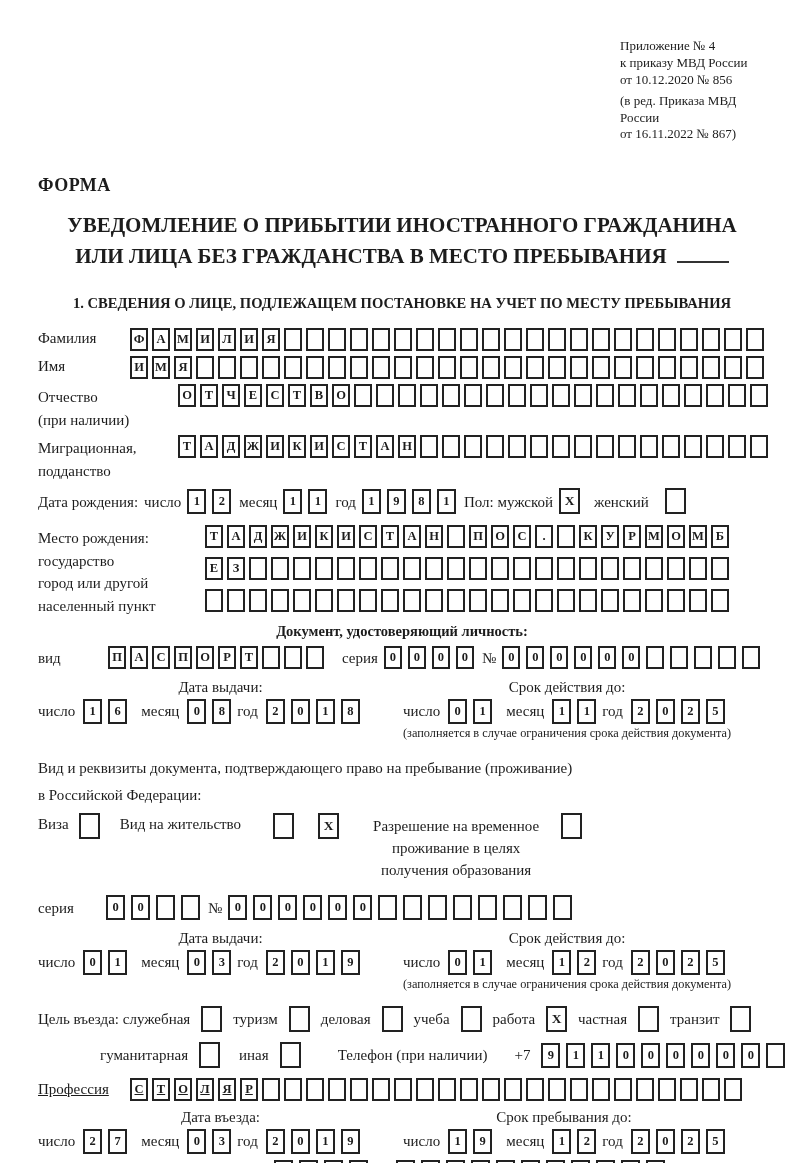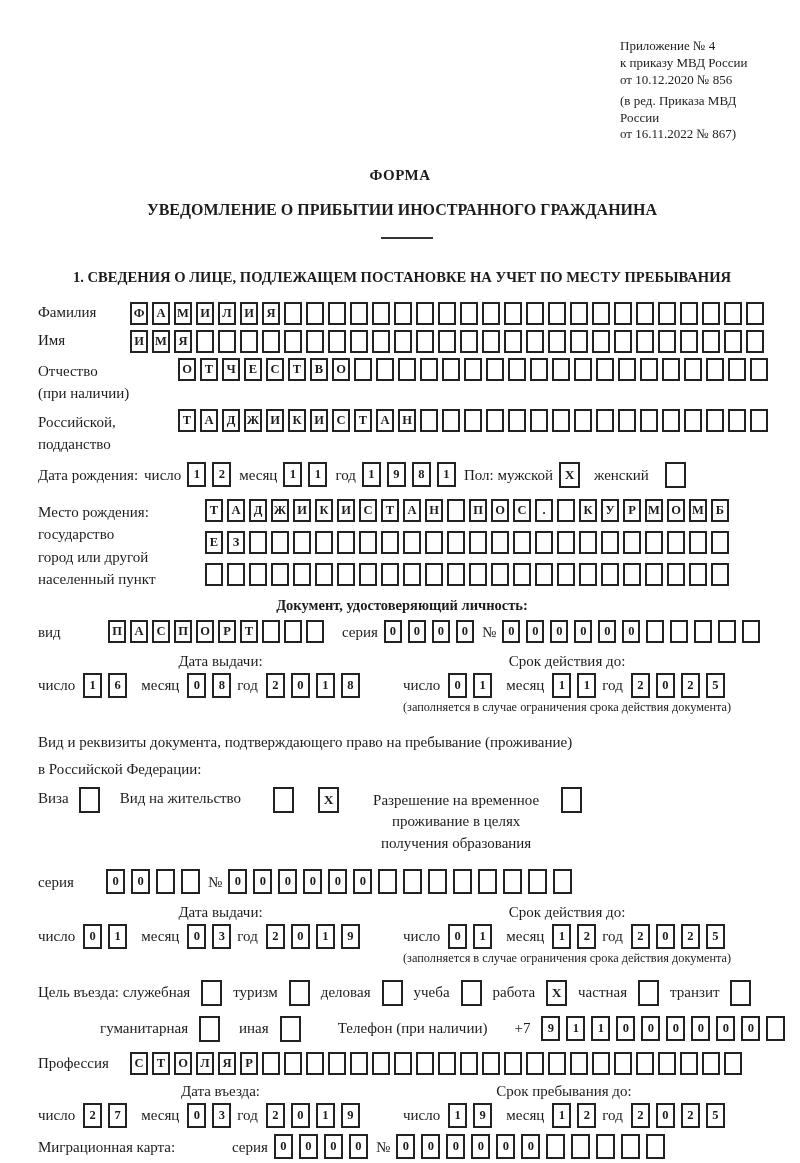--- a/index.html
+++ b/index.html
@@ -4,22 +4,22 @@
 <style>
   html,body{margin:0;padding:0;background:#888;}
   .page{
     width:800px;min-height:1163px;background:#ffffff;color:#1c1c1c;
     font-family:"Liberation Serif","DejaVu Serif",serif;
     font-size:15px;box-sizing:border-box;
     padding:38px 34px 14px 38px;position:relative;margin:0 auto;
   }
   .appendix{margin-left:582px;line-height:1.3;font-size:13px;}
   .appendix .rev{margin-top:4px;}
-  .forma{font-weight:bold;text-align:center;padding-right:4px;margin-top:24px;font-size:15px;letter-spacing:.5px;}
-  .title{font-weight:bold;text-align:center;font-size:16px;margin-top:14px;line-height:1.45;}
+  .forma{font-weight:bold;text-align:left;padding-right:4px;margin-top:32px;font-size:18px;letter-spacing:.5px;}
+  .title{font-weight:bold;text-align:center;font-size:21px;margin-top:14px;line-height:1.45;}
   .uline{display:inline-block;width:52px;border-bottom:2px solid #333;margin-left:10px;vertical-align:baseline;}
   .sec1{font-weight:bold;text-align:center;font-size:14.6px;margin-top:24px;margin-bottom:16px;}
 
   .cells{display:inline-flex;gap:4px;vertical-align:middle;}
   .cells .cell{
     width:14px;height:19px;border:2px solid #222;display:inline-flex;
     align-items:center;justify-content:center;
     font-size:12.5px;font-weight:600;flex:0 0 auto;background:#fff;
   }
   .cells.g6{gap:6px;}
@@ -61,21 +61,21 @@
     <div>Приложение № 4</div>
     <div>к приказу МВД России</div>
     <div>от 10.12.2020 № 856</div>
     <div class="rev">(в ред. Приказа МВД России</div>
     <div>от 16.11.2022 № 867)</div>
   </div>
   <div class="forma">ФОРМА</div>
 
   <div class="title">
     <div>УВЕДОМЛЕНИЕ О ПРИБЫТИИ ИНОСТРАННОГО ГРАЖДАНИНА</div>
-    <div><span class="uline"></span></div>
+    <div><span>ИЛИ ЛИЦА БЕЗ ГРАЖДАНСТВА В МЕСТО ПРЕБЫВАНИЯ</span><span class="uline"></span></div>
   </div>
 
   <div class="sec1">1. СВЕДЕНИЯ О ЛИЦЕ, ПОДЛЕЖАЩЕМ ПОСТАНОВКЕ НА УЧЕТ ПО МЕСТУ ПРЕБЫВАНИЯ</div>
 
   <div class="frow">
     <span class="lbl w92">Фамилия</span>
     <span class="cells">
         <span class="cell">Ф</span>
         <span class="cell">А</span>
         <span class="cell">М</span>
@@ -174,21 +174,21 @@
         <span class="cell"></span>
         <span class="cell"></span>
         <span class="cell"></span>
         <span class="cell"></span>
         <span class="cell"></span>
       </span>
   </div>
 
   <div class="frow" style="margin-bottom:6px;">
     <span class="lbl w140 lbl2">
-      <span>Российской,</span><br>
+      <span>Миграционная,</span><br>
       <span>подданство</span>
     </span>
     <span class="cells">
         <span class="cell">Т</span>
         <span class="cell">А</span>
         <span class="cell">Д</span>
         <span class="cell">Ж</span>
         <span class="cell">И</span>
         <span class="cell">К</span>
         <span class="cell">И</span>
@@ -573,21 +573,21 @@
         <span class="cell">0</span>
         <span class="cell">0</span>
         <span class="cell">0</span>
         <span class="cell">0</span>
         <span class="cell">0</span>
         <span class="cell">0</span>
         <span class="cell"></span>
       </span>
   </div>
 
-  <div class="frow" style="align-items:center;margin-bottom:8px;">
+  <div class="frow" style="align-items:center;margin-bottom:8px;text-decoration:underline;">
     <span class="lbl w92" style="padding-top:0;">Профессия</span>
     <span class="cells">
         <span class="cell">С</span>
         <span class="cell">Т</span>
         <span class="cell">О</span>
         <span class="cell">Л</span>
         <span class="cell">Я</span>
         <span class="cell">Р</span>
         <span class="cell"></span>
         <span class="cell"></span>

